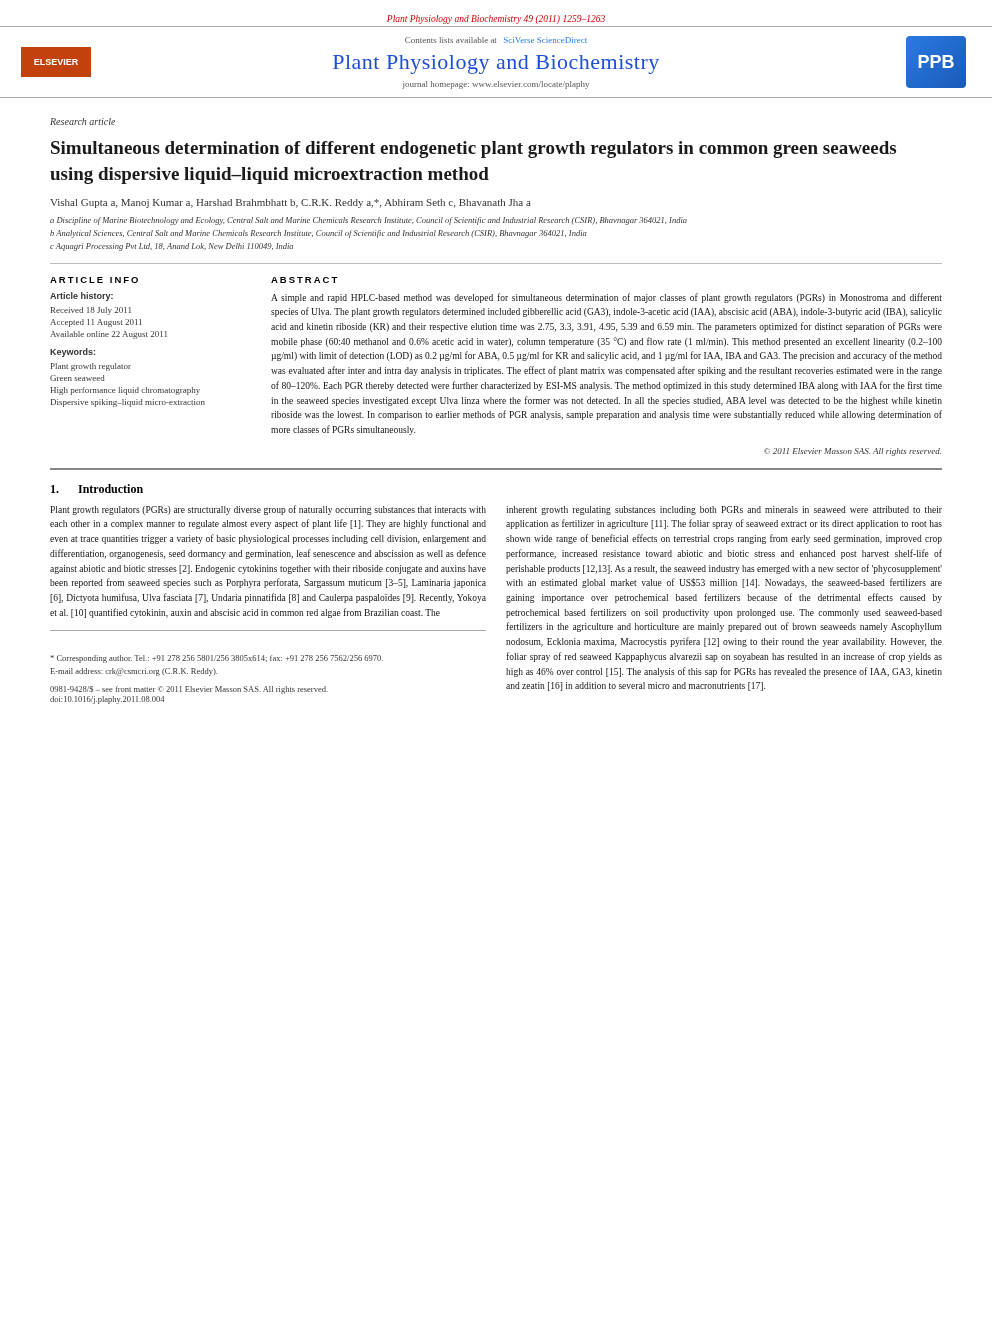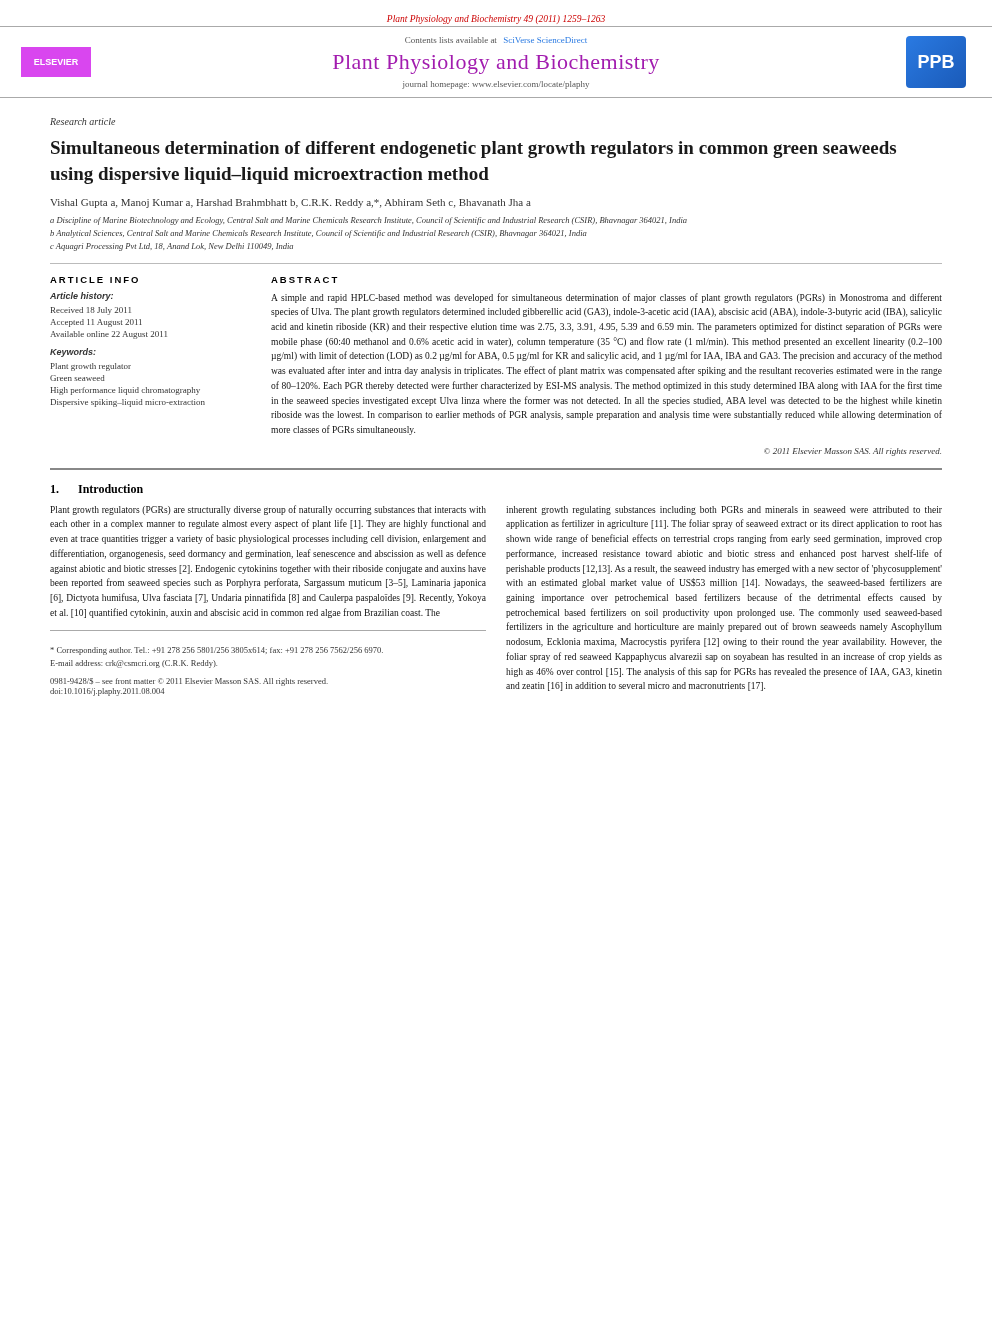--- a/index.html
+++ b/index.html
@@ -32,21 +32,21 @@
       width: 80px;
       display: flex;
       flex-direction: column;
       align-items: center;
       gap: 4px;
     }
 
     .elsevier-logo {
       width: 70px;
       height: 30px;
-      background: #d946ef;
+      background: #c2410c;
       display: flex;
       align-items: center;
       justify-content: center;
       color: white;
       font-size: 9px;
       font-family: Arial, sans-serif;
       font-weight: bold;
     }
 
     .journal-header-center {
@@ -56,21 +56,21 @@
 
     .sciverse-line {
       font-size: 9px;
       color: #555;
       margin-bottom: 4px;
     }
 
     .journal-title-main {
       font-size: 22px;
       font-family: 'Times New Roman', serif;
-      color: #a21caf;
+      color: #1d4ed8;
       font-weight: normal;
       letter-spacing: 0.5px;
     }
 
     .journal-homepage {
       font-size: 9px;
       color: #555;
       margin-top: 4px;
     }
 
@@ -155,21 +155,20 @@
       font-family: Arial, sans-serif;
       font-weight: bold;
       letter-spacing: 2px;
       text-transform: uppercase;
       color: #000;
       margin-bottom: 6px;
     }
 
     .article-info-label {
       font-size: 9px;
-      font-style: italic;
       color: #333;
       font-family: Arial, sans-serif;
       font-weight: bold;
       margin-bottom: 4px;
     }
 
     .article-info-item {
       font-size: 9px;
       color: #333;
       margin-bottom: 2px;
@@ -223,21 +222,21 @@
     .intro-text {
       font-size: 9.5px;
       line-height: 1.55;
       color: #111;
       text-align: justify;
     }
 
     .footnote-section {
       margin-top: 10px;
       border-top: 1px solid #aaa;
-      padding-top: 14px;
+      padding-top: 22px;
       font-size: 8.5px;
       color: #333;
     }
 
     .footer-ids {
       font-size: 8.5px;
       color: #333;
       margin-top: 8px;
     }
   </style>

